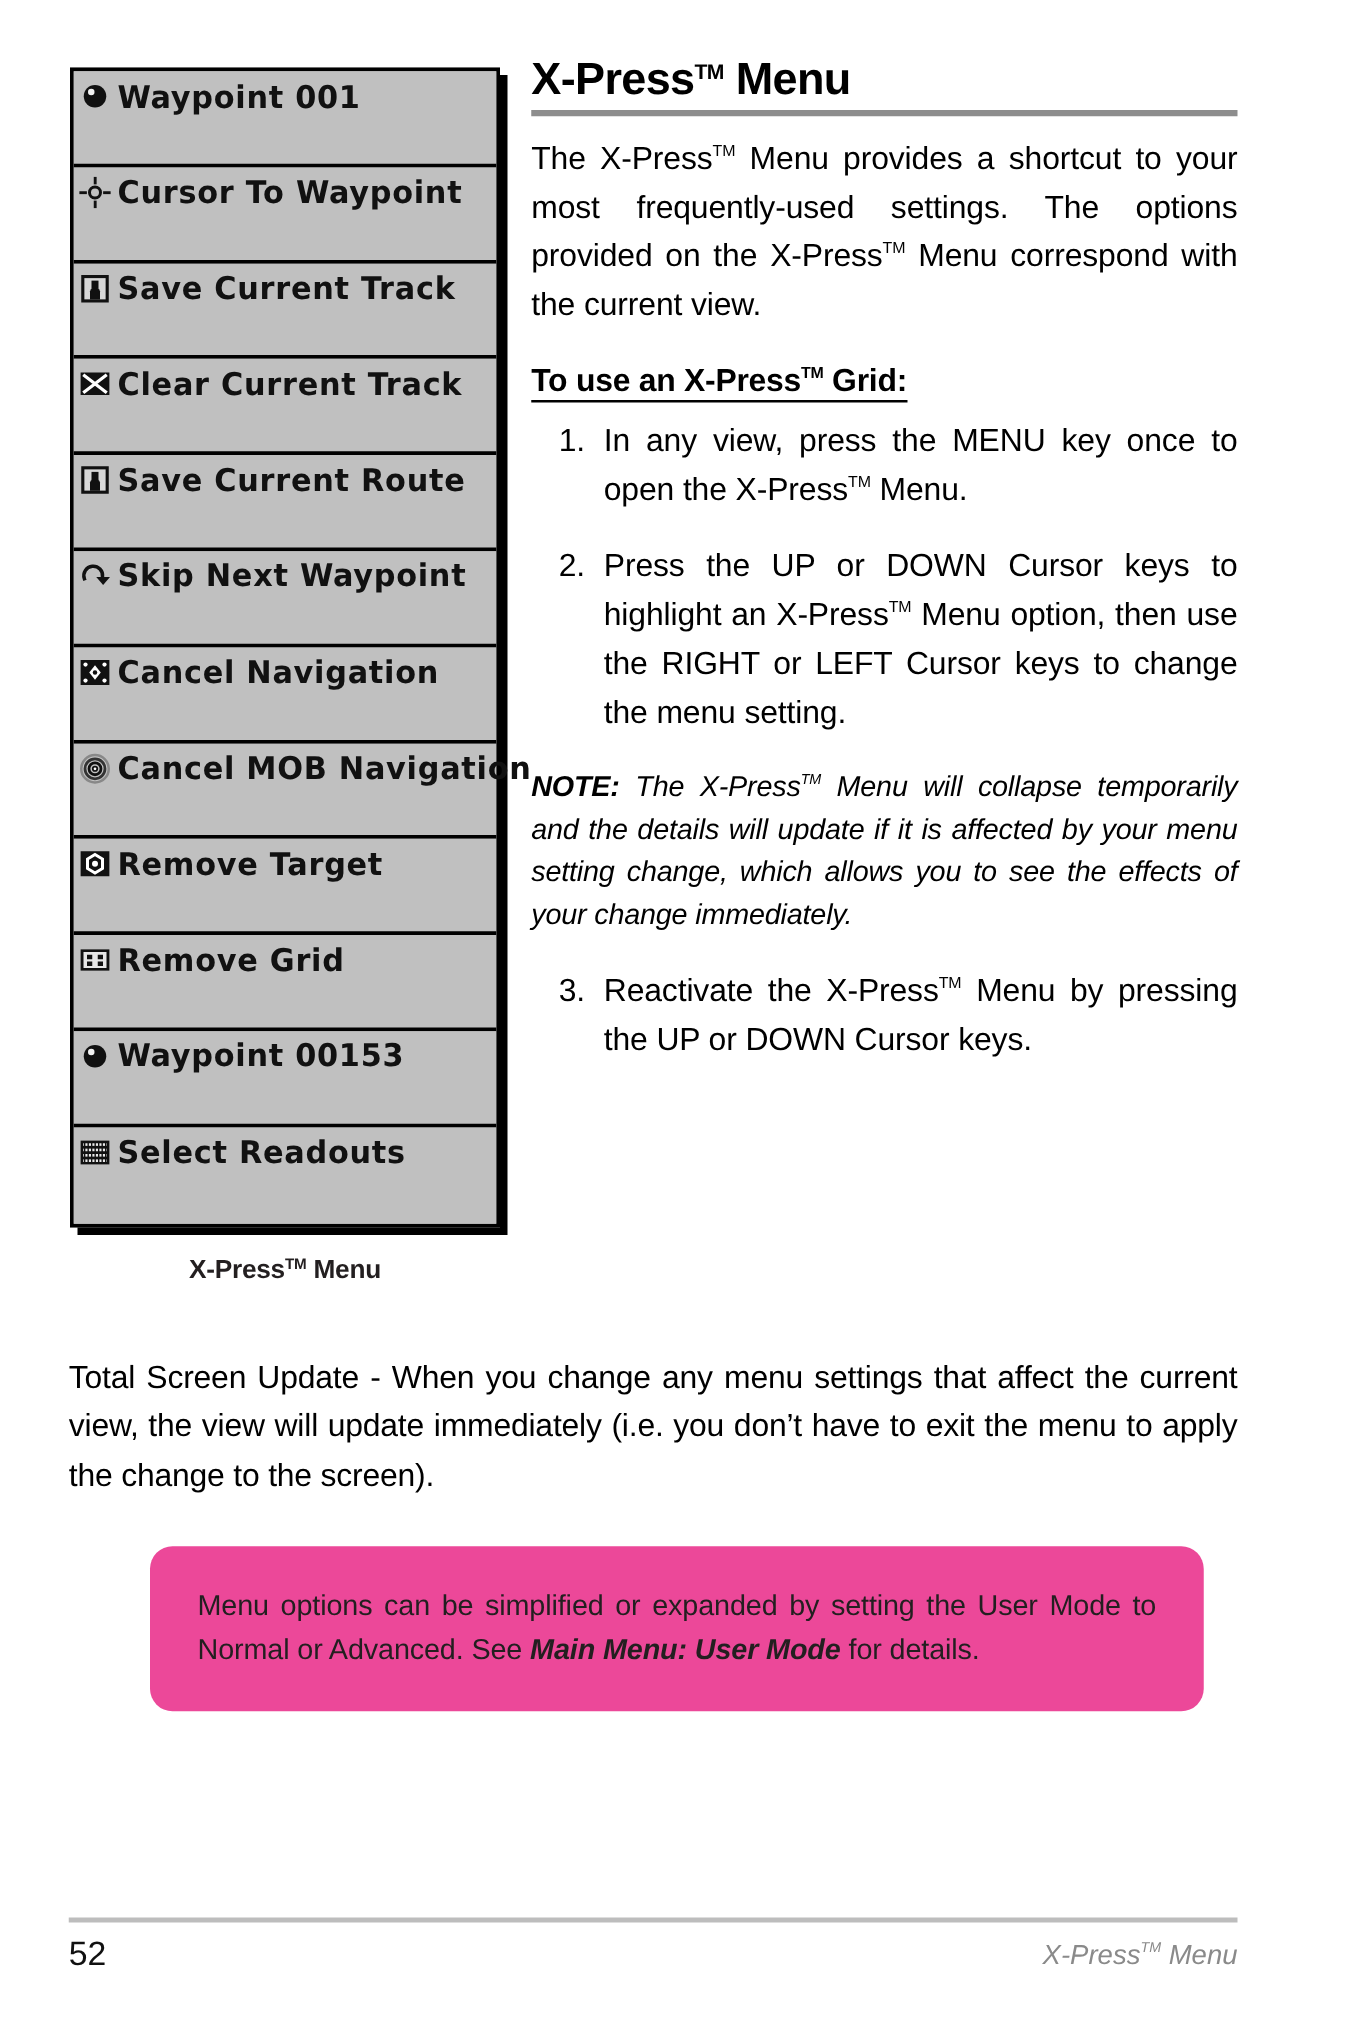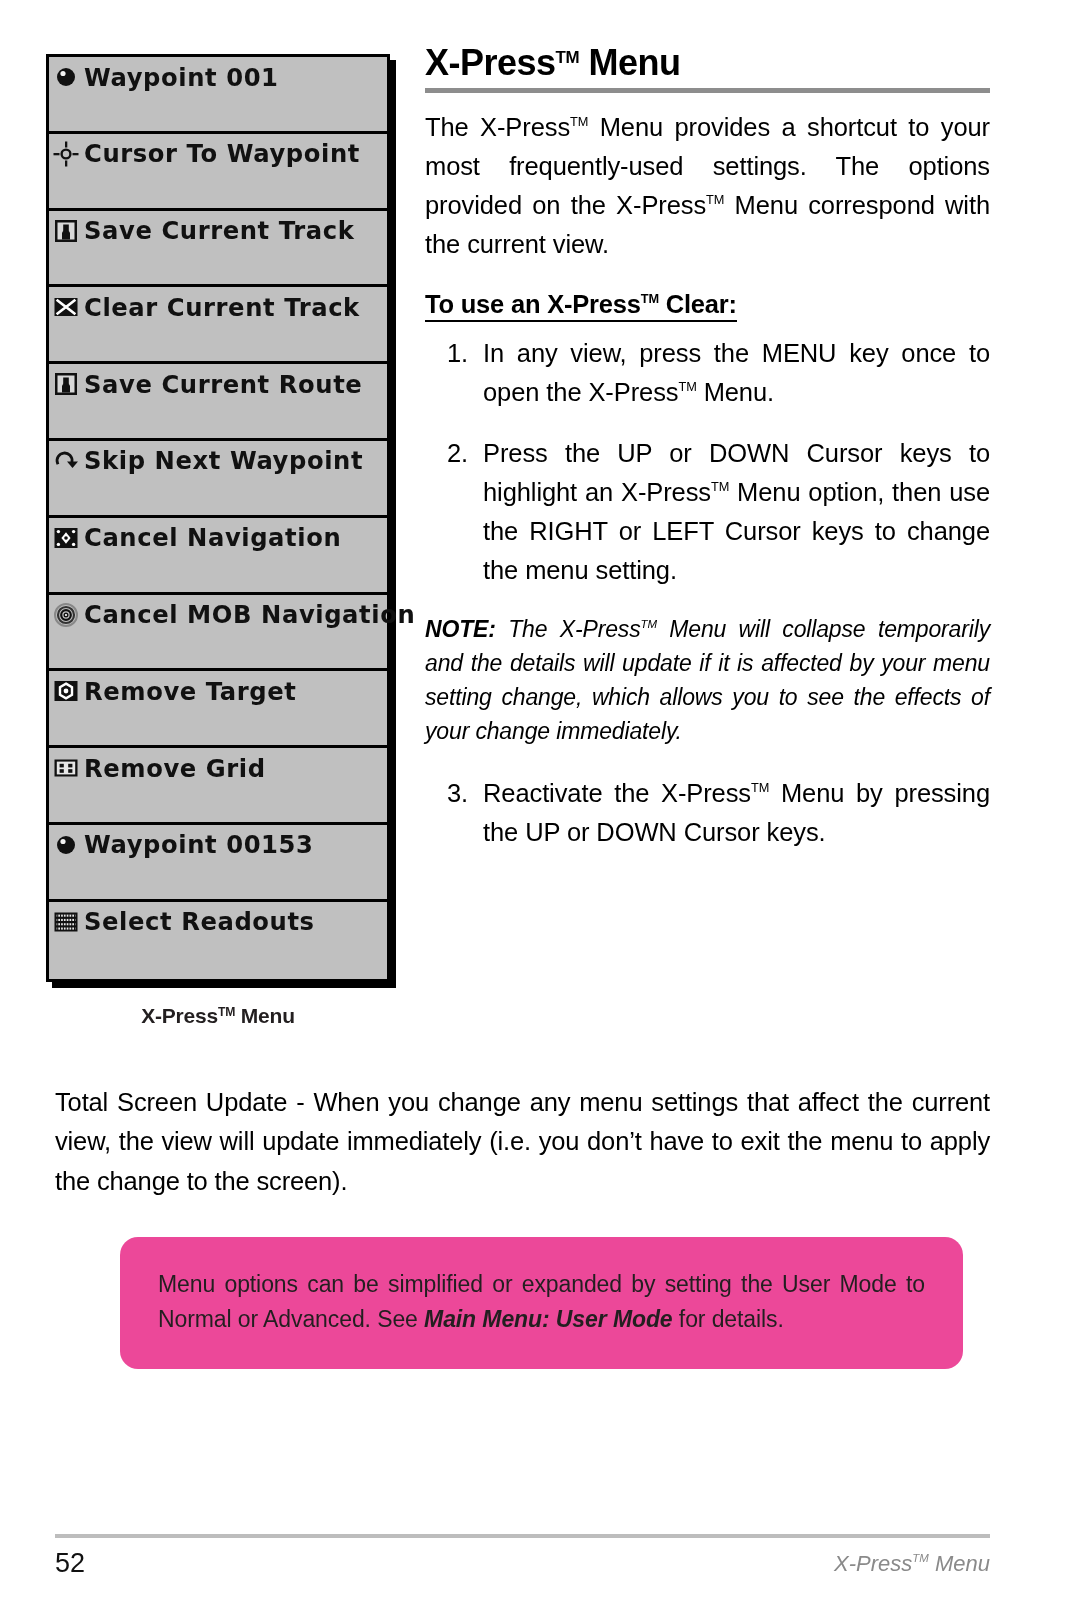--- a/index.html
+++ b/index.html
@@ -17,21 +17,21 @@
   }
 
   .page {
     position: absolute;
     inset: 0;
   }
 
   
   .menu-figure {
     position: absolute;
-    left: 46px;
+    left: 56px;
     top: 54px;
     width: 344px;
   }
   .menu-box {
     border: 3px solid #000000;
     background: #c0c0c0;
     box-shadow: 6px 6px 0 0 #000000;
     box-sizing: border-box;
   }
   .menu-row {
@@ -405,21 +405,21 @@
     <h1 class="title">
       <span>X-Press</span><sup>TM</sup><span> Menu</span>
     </h1>
     <div class="title-rule"></div>
 
     <p class="body">
       <span>The X-Press</span><sup>TM</sup><span> Menu provides a shortcut to your most frequently-used settings. The options provided on the X-Press</span><sup>TM</sup><span> Menu correspond with the current view.</span>
     </p>
 
     <h2 class="subhead">
-      <span>To use an X-Press</span><sup>TM</sup><span> Clear:</span>
+      <span>To use an X-Press</span><sup>TM</sup><span> Grid:</span>
     </h2>
 
     <ol class="steps">
       <li>
         <span class="num">1.</span><span>In any view, press the MENU key once to open the X-Press</span><sup>TM</sup><span> Menu.</span>
       </li>
       <li>
         <span class="num">2.</span><span>Press the UP or DOWN Cursor keys to highlight an X-Press</span><sup>TM</sup><span> Menu option, then use the RIGHT or LEFT Cursor keys to change the menu setting.</span>
       </li>
     </ol>

